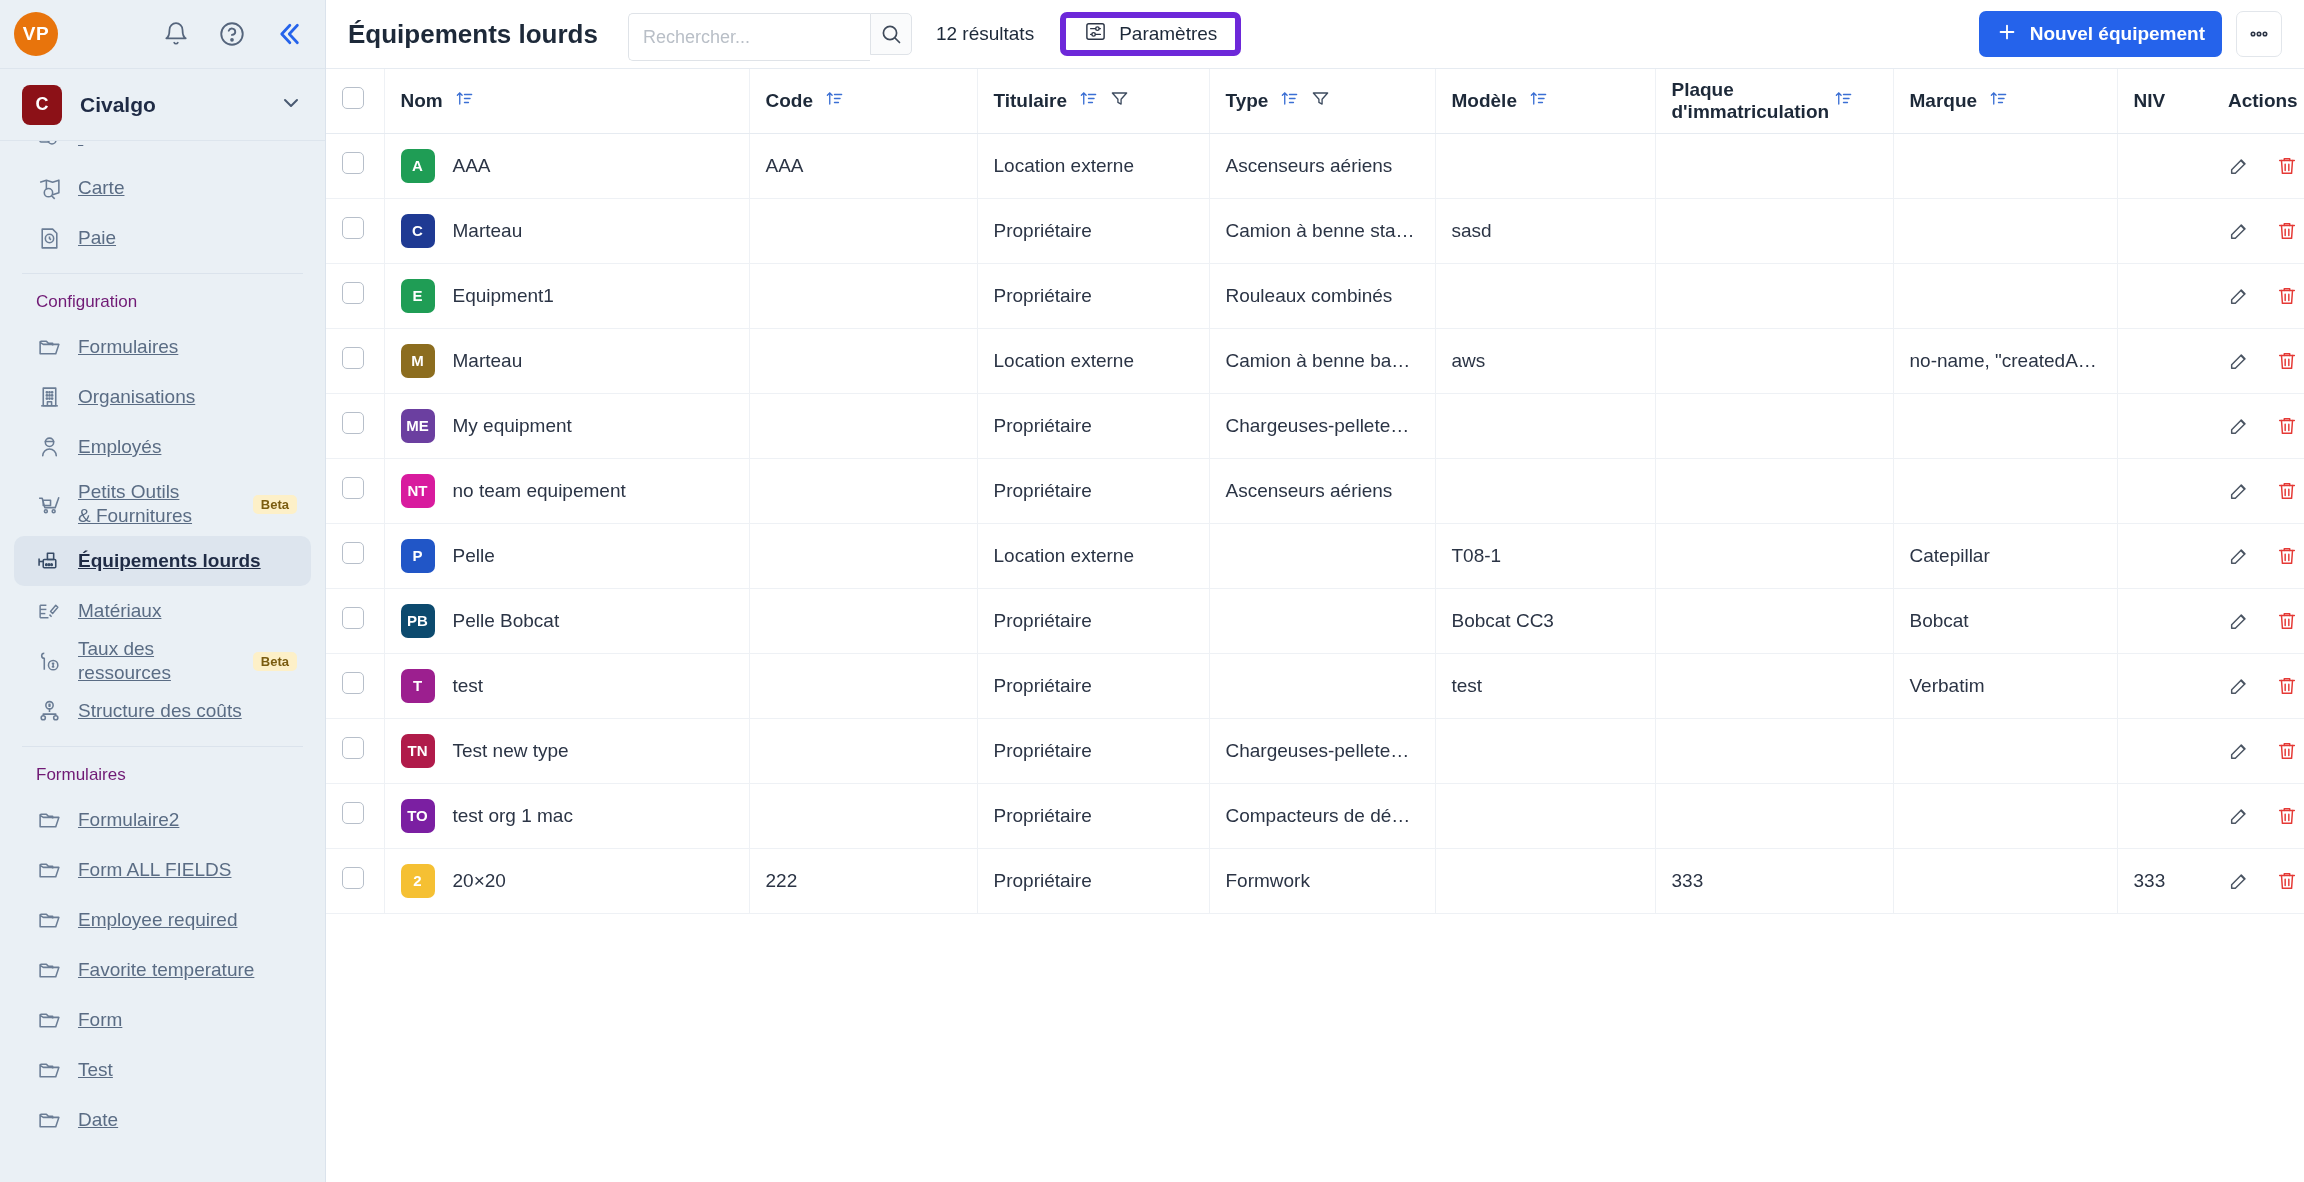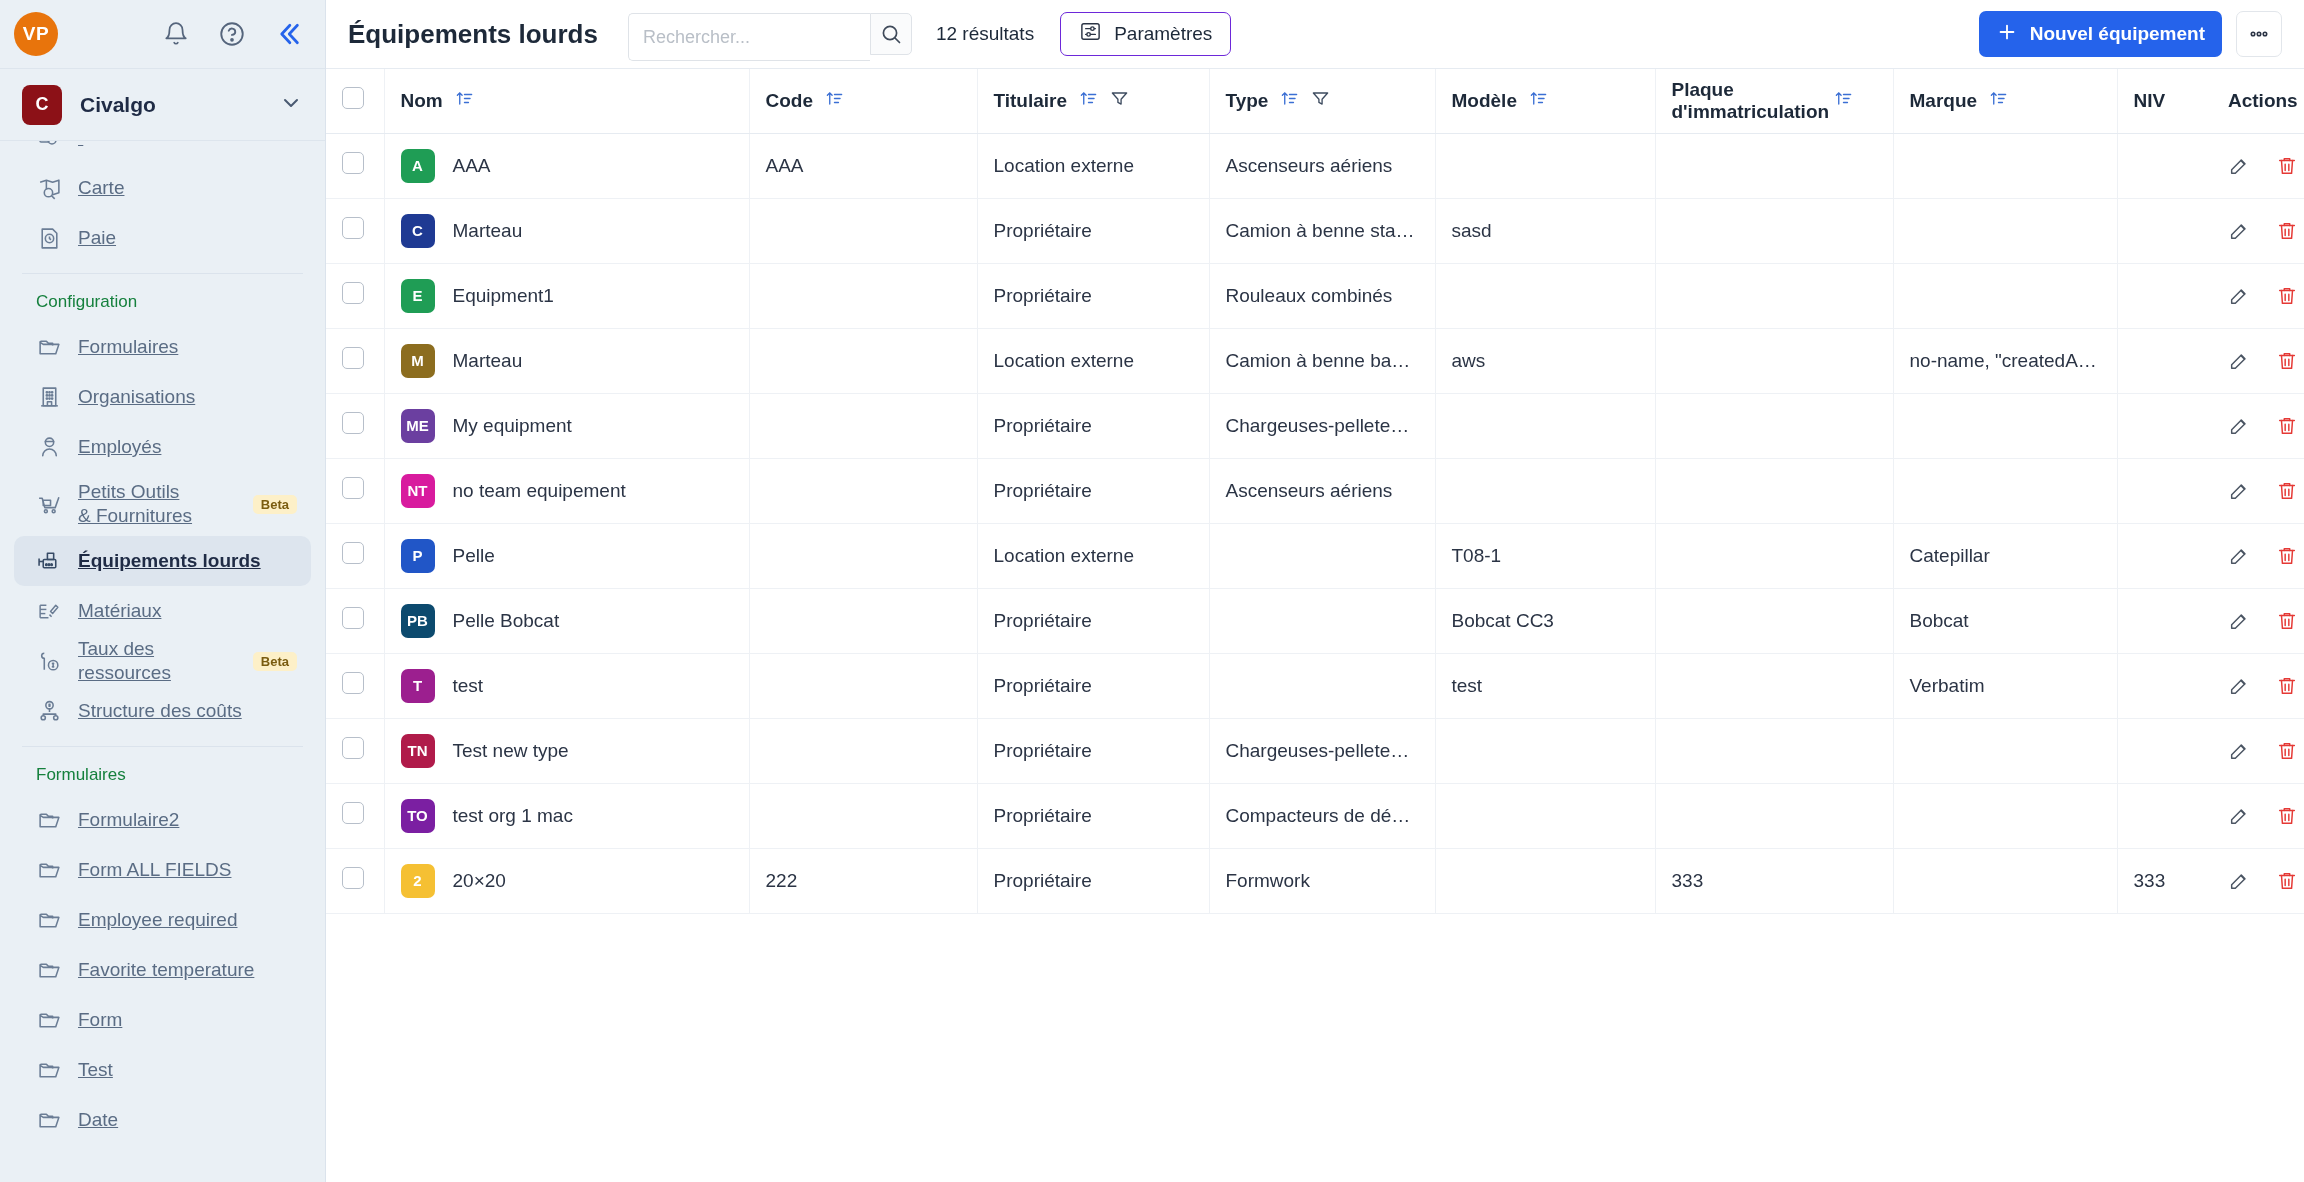--- a/index.html
+++ b/index.html
@@ -61,21 +61,21 @@
   .nav-item.two-line { height: 64px; align-items: center; }
   .nav-item .lbl { line-height: 1.25; text-decoration: underline; }
   .nav-item.active { background: #dde5ee; color: #1f2b45; font-weight: 600; }
   .nav-icon { width: 26px; min-width: 26px; height: 26px; display:flex; align-items:center; justify-content:center; color: #6b7d95; }
   .nav-item.active .nav-icon { color: #374b66; }
   .badge-beta {
     margin-left: auto; background: #fdf0c8; color: #7a5c10;
     font-size: 13px; font-weight: 600; border-radius: 5px; padding: 2px 8px;
   }
   .sec-label {
-    font-size: 17px; color: #15803d; padding: 14px 0 10px 22px; margin: 0 14px;
+    font-size: 17px; color: #701a75; padding: 14px 0 10px 22px; margin: 0 14px;
   }
   .sb-divider { height: 1px; background: #dbe3ec; margin: 10px 22px 4px 22px; }
   .partial-row { height: 22px; overflow: hidden; }
 
   
   .main { flex: 1; display: flex; flex-direction: column; min-width: 0; background: #fff; }
   .topbar {
     height: 69px; min-height: 69px; display: flex; align-items: center;
     padding: 0 22px 0 22px; border-bottom: 1px solid #e6ebf1;
   }
@@ -88,21 +88,21 @@
   }
   .search-input::placeholder { color: #b9bfc7; }
   .search-btn {
     width: 42px; height: 42px; border: 1px solid #dfe3e8; border-radius: 0 5px 5px 0;
     background: #fafbfc; display: flex; align-items: center; justify-content: center;
     cursor: pointer; color: #3f4a5a;
   }
   .results-count { margin-left: 24px; font-size: 19px; color: #1d2939; }
   .settings-btn {
     margin-left: 26px; height: 44px; display: flex; align-items: center; gap: 12px;
-    border: 1px solid #6d28d9; border-radius: 7px; background: #fff;
+    border: 6px solid #6d28d9; border-radius: 7px; background: #fff;
     padding: 0 18px; font-size: 19px; color: #1d2939; cursor: pointer;
   }
   .topbar-right { margin-left: auto; display: flex; align-items: center; gap: 14px; }
   .primary-btn {
     height: 46px; display: flex; align-items: center; gap: 12px;
     background: #2563eb; color: #fff; border: none; border-radius: 7px;
     padding: 0 17px; font-size: 19px; font-weight: 600; cursor: pointer;
     font-family: "Liberation Sans", sans-serif;
   }
   .more-btn {

